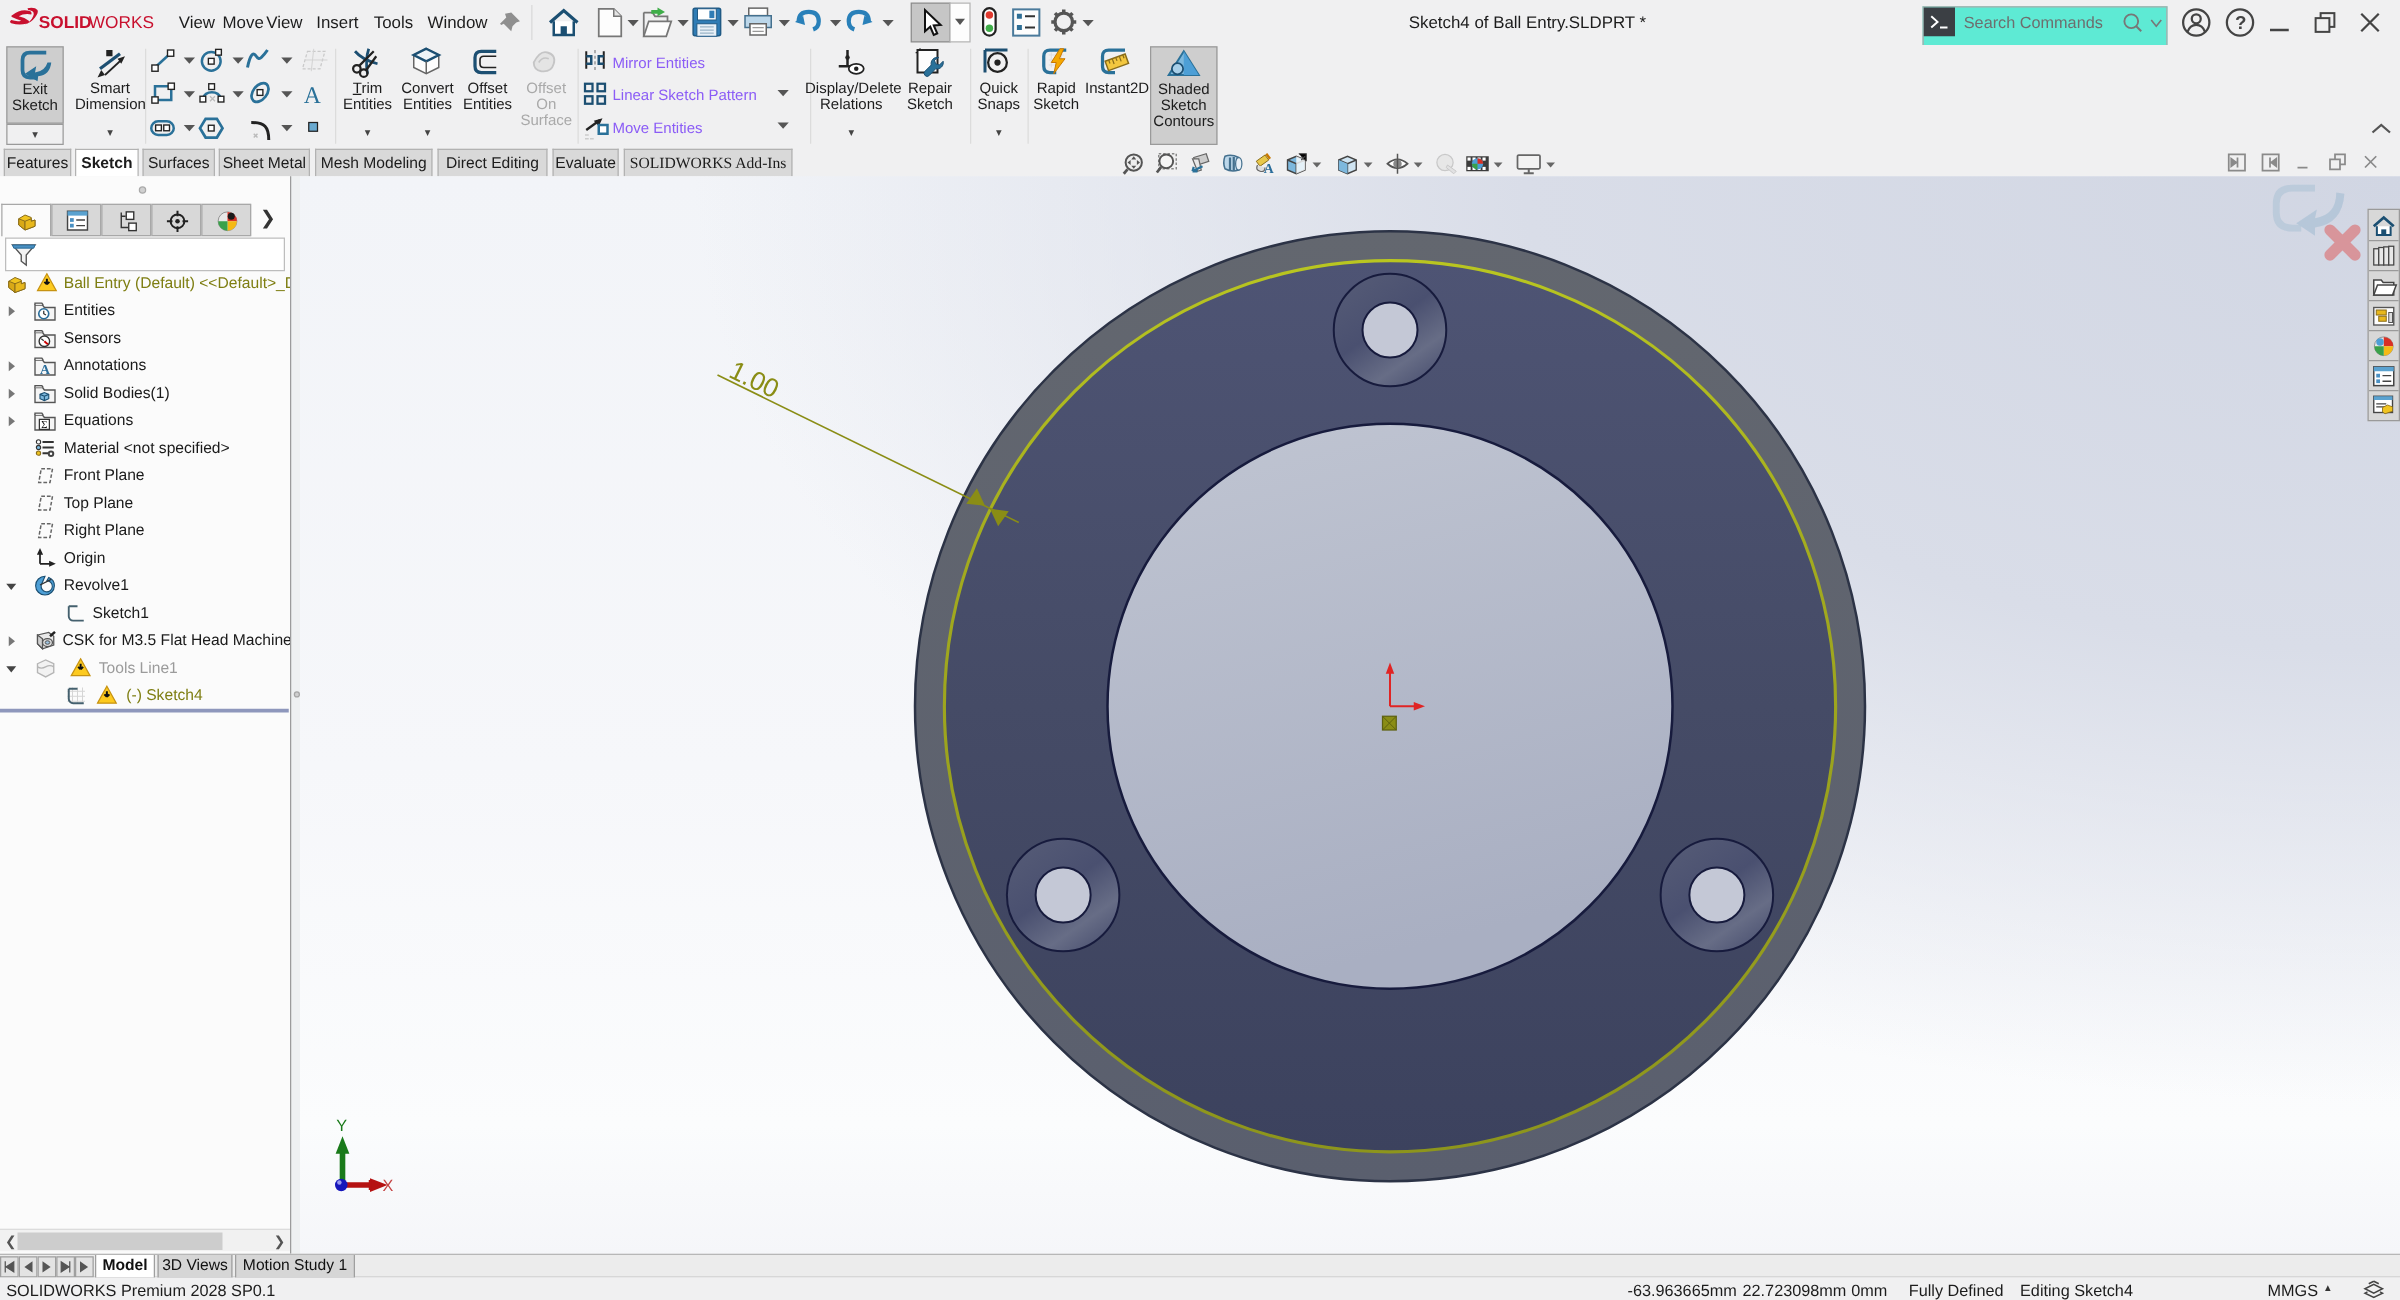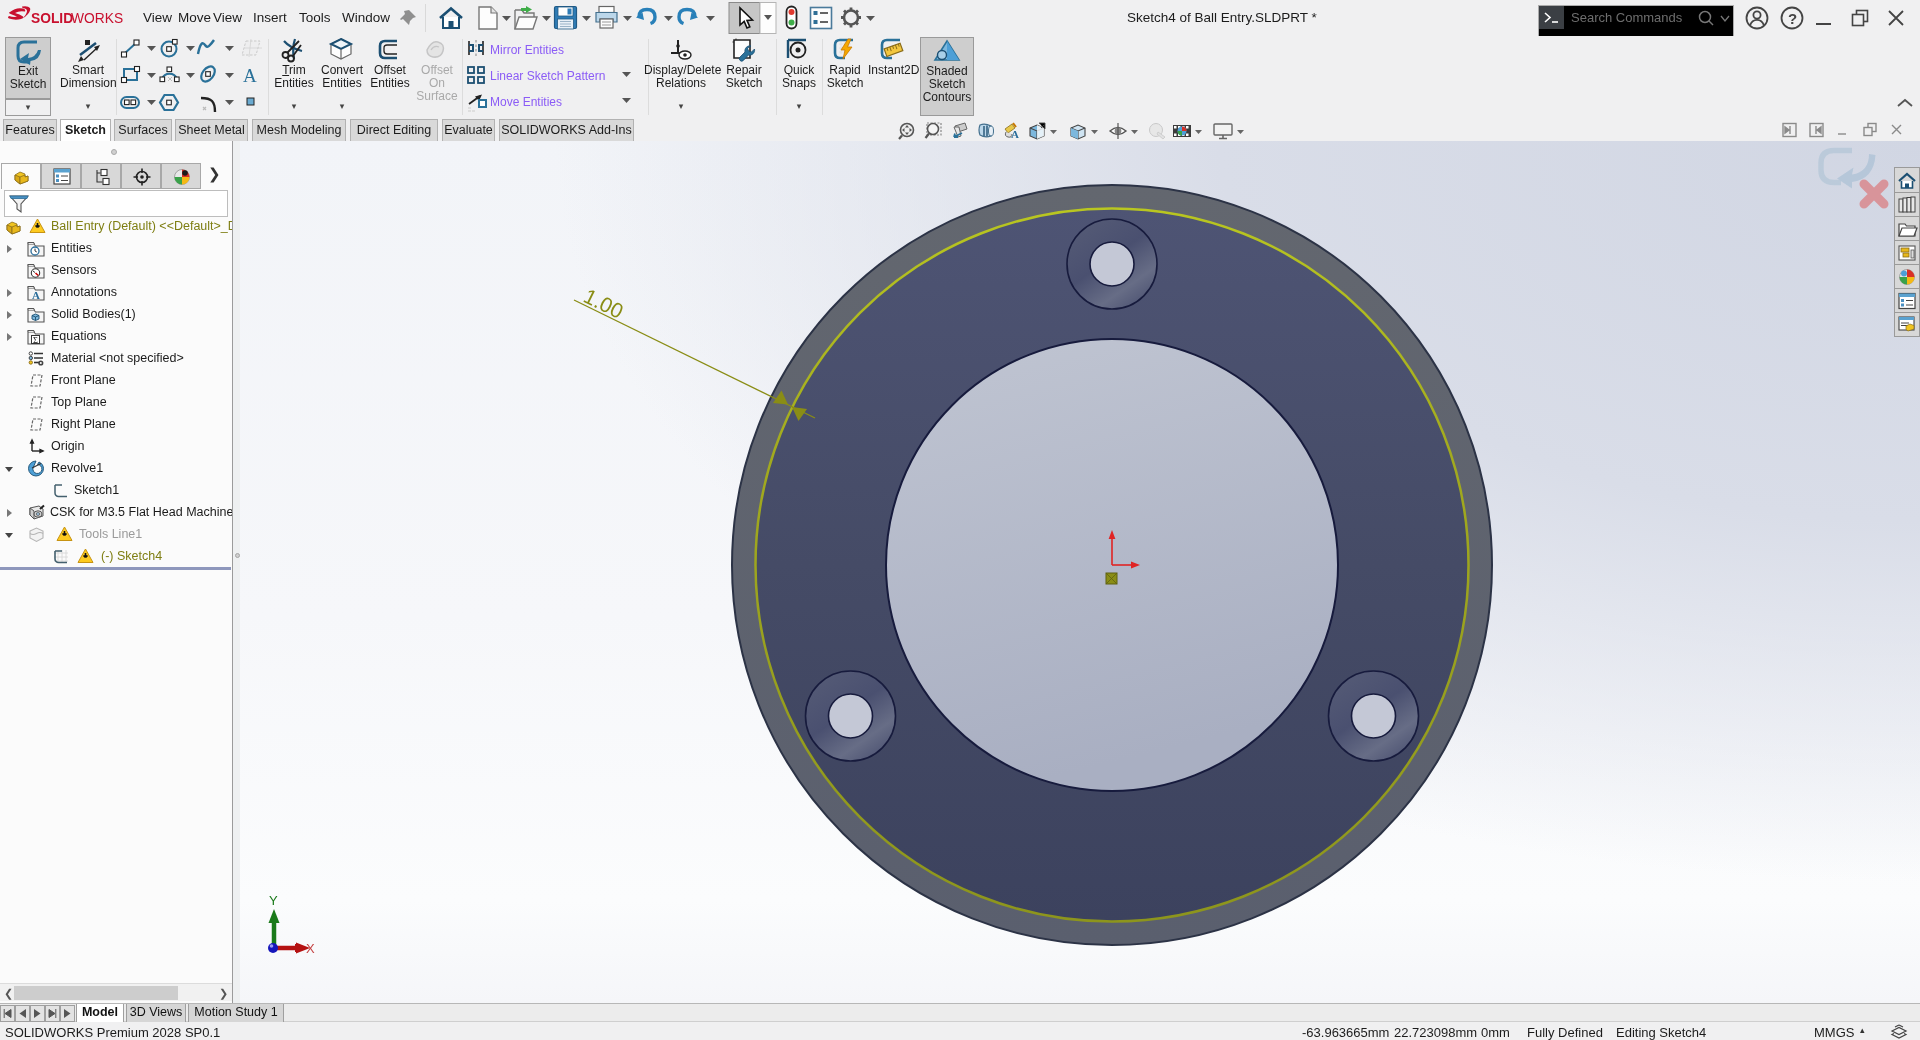--- a/index.html
+++ b/index.html
@@ -9,21 +9,21 @@
   body { position:relative; background:#f0f0f1; }
 
   
   #titlebar { position:absolute; left:0; top:0; width:1920px; height:36px;
     background:#f0f0f1; }
   .menu { position:absolute; top:10px; font-size:13.5px; color:#1c1c1c; }
   #doctitle { position:absolute; top:10px; left:1127px; font-size:13.5px; color:#1c1c1c; }
 
   
   #search { position:absolute; left:1538px; top:5px; width:196px; height:42px;
-    background:#000000; border:1px solid #ababab; }
+    background:#5eead4; border:1px solid #ababab; }
   #search .cmdico { position:absolute; left:0px; top:0px; width:25px; height:23px; background:#3b3f44; color:#fff; }
   #search .ph { position:absolute; left:32px; top:4px; font-size:13px; color:#6e6e6e; }
 
   
   #ribbon { position:absolute; left:0; top:36px; width:1920px; height:83px; background:#f0f0f1; }
   .rsep { position:absolute; top:3px; width:1px; height:76px; background:#dcdcdc; }
   .bigbtn { position:absolute; top:1px; text-align:center; font-size:12px; color:#1c1c1c; line-height:13px; }
   .bigbtn .ic { margin:3px auto 2px auto; width:22px; height:22px; }
   .pressed { background:#cecece; border:1px solid #9a9a9a; }
   .drop { color:#444; font-size:9px; }
@@ -453,21 +453,21 @@
 </div>
 
 <div id="tabstrip">
   <div class="rtab" style="left:3px; width:54px;">Features</div>
   <div class="rtab active" style="left:60px; width:51px;">Sketch</div>
   <div class="rtab" style="left:114px; width:58px;">Surfaces</div>
   <div class="rtab" style="left:175px; width:73px;">Sheet Metal</div>
   <div class="rtab" style="left:252px; width:94px;">Mesh Modeling</div>
   <div class="rtab" style="left:350px; width:88px;">Direct Editing</div>
   <div class="rtab" style="left:442px; width:53px;">Evaluate</div>
-  <div class="rtab" style="left:499px; width:135px;">SOLIDWORKS Add-Ins</div>
+  <div class="rtab" style="left:499px; width:135px;font-family:Liberation Serif, serif;">SOLIDWORKS Add-Ins</div>
   <svg class="abs" style="left:890px;top:2px;" width="370" height="22" viewBox="0 0 370 22">
 
     <g transform="translate(8,1)">
         <circle cx="9" cy="8" r="6.5" fill="#eee" stroke="#555" stroke-width="1.6"></circle>
         <path d="M4 13.5 L1 17" stroke="#555" stroke-width="2.2"></path>
         <g fill="#555">
           <path d="M9 3 l-2 2.5 h4 Z M9 13 l-2 -2.5 h4 Z M4 8 l2.5 -2 v4 Z M14 8 l-2.5 -2 v4 Z"></path>
         </g>
       </g>
 

